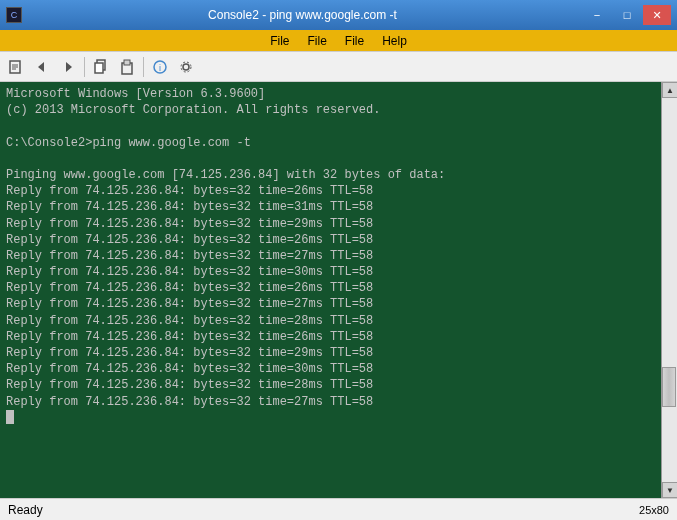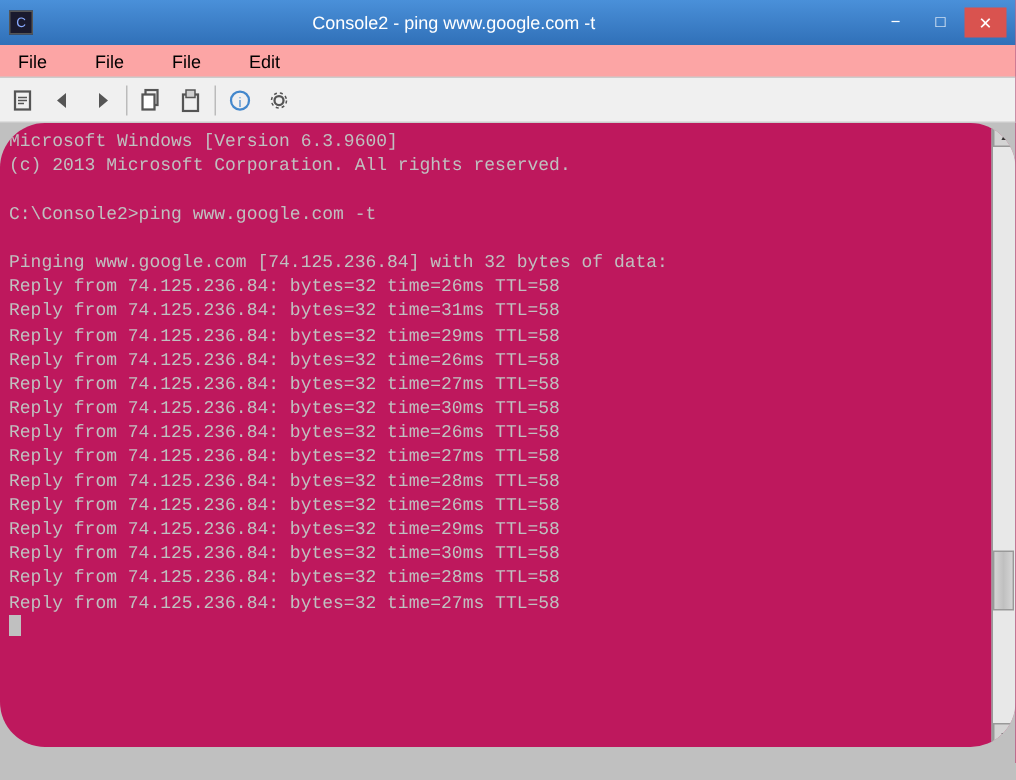--- a/index.html
+++ b/index.html
@@ -65,25 +65,26 @@
       cursor: pointer;
       border: none;
       background: transparent;
     }
     .tb-btn.close { background: #d9534f; }
 
     
     .menu-bar {
       display: flex;
       align-items: center;
-      background: #fca5a5;
+      background: #eab308;
       border-bottom: 1px solid #ccc;
       height: 22px;
       padding: 0 4px;
-      gap: 16px;
+      gap: 2px;
+      justify-content: center;
     }
 
     .menu-item {
       padding: 2px 8px;
       font-size: 12px;
       cursor: pointer;
       color: #000;
     }
 
     
@@ -112,24 +113,23 @@
     .toolbar-separator {
       width: 1px;
       height: 20px;
       background: #bbb;
       margin: 0 2px;
     }
 
     
     .console-wrapper {
       display: flex;
-      background: #be185d;
+      background: #14532d;
       height: calc(520px - 30px - 22px - 30px - 22px);
       overflow: hidden;
-      border-radius: 30px;
     }
 
     .console-content {
       flex: 1;
       overflow: hidden;
       padding: 4px 6px;
     }
 
     .console-output {
       font-family: 'Lucida Console', 'Courier New', monospace;
@@ -229,21 +229,21 @@
       <button class="tb-btn">−</button>
       <button class="tb-btn">□</button>
       <button class="tb-btn close">✕</button>
     </div>
   </div>
 
   <div class="menu-bar">
     <span class="menu-item">File</span>
     <span class="menu-item">File</span>
     <span class="menu-item">File</span>
-    <span class="menu-item">Edit</span>
+    <span class="menu-item">Help</span>
   </div>
 
   <div class="toolbar">
     <button class="toolbar-btn">
       <svg width="16" height="16" viewBox="0 0 16 16">
         <rect x="2" y="2" width="10" height="12" fill="none" stroke="#555" stroke-width="1.5"></rect>
         <line x1="4" y1="6" x2="10" y2="6" stroke="#555" stroke-width="1"></line>
         <line x1="4" y1="8" x2="10" y2="8" stroke="#555" stroke-width="1"></line>
         <line x1="4" y1="10" x2="8" y2="10" stroke="#555" stroke-width="1"></line>
       </svg>
@@ -315,14 +315,18 @@
     </div>
     <div class="scrollbar">
       <div class="scroll-arrow">▲</div>
       <div class="scroll-track">
         <div class="scroll-thumb"></div>
       </div>
       <div class="scroll-arrow">▼</div>
     </div>
   </div>
 
+  <div class="status-bar">
+    <span>Ready</span>
+    <span class="status-right">25x80</span>
+  </div>
 
 </div>
 
 </body></html>

